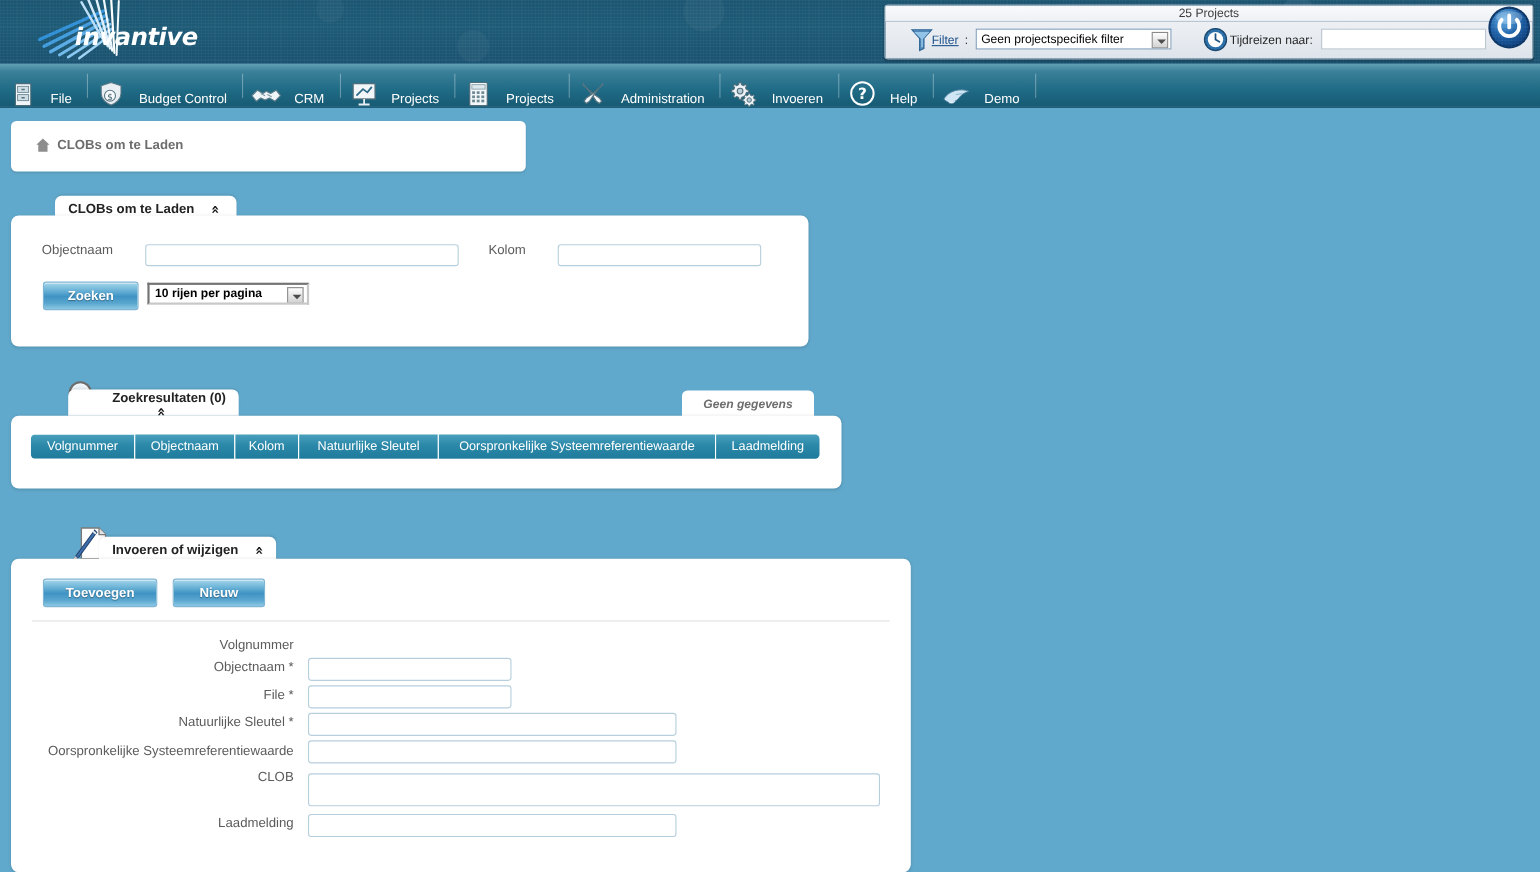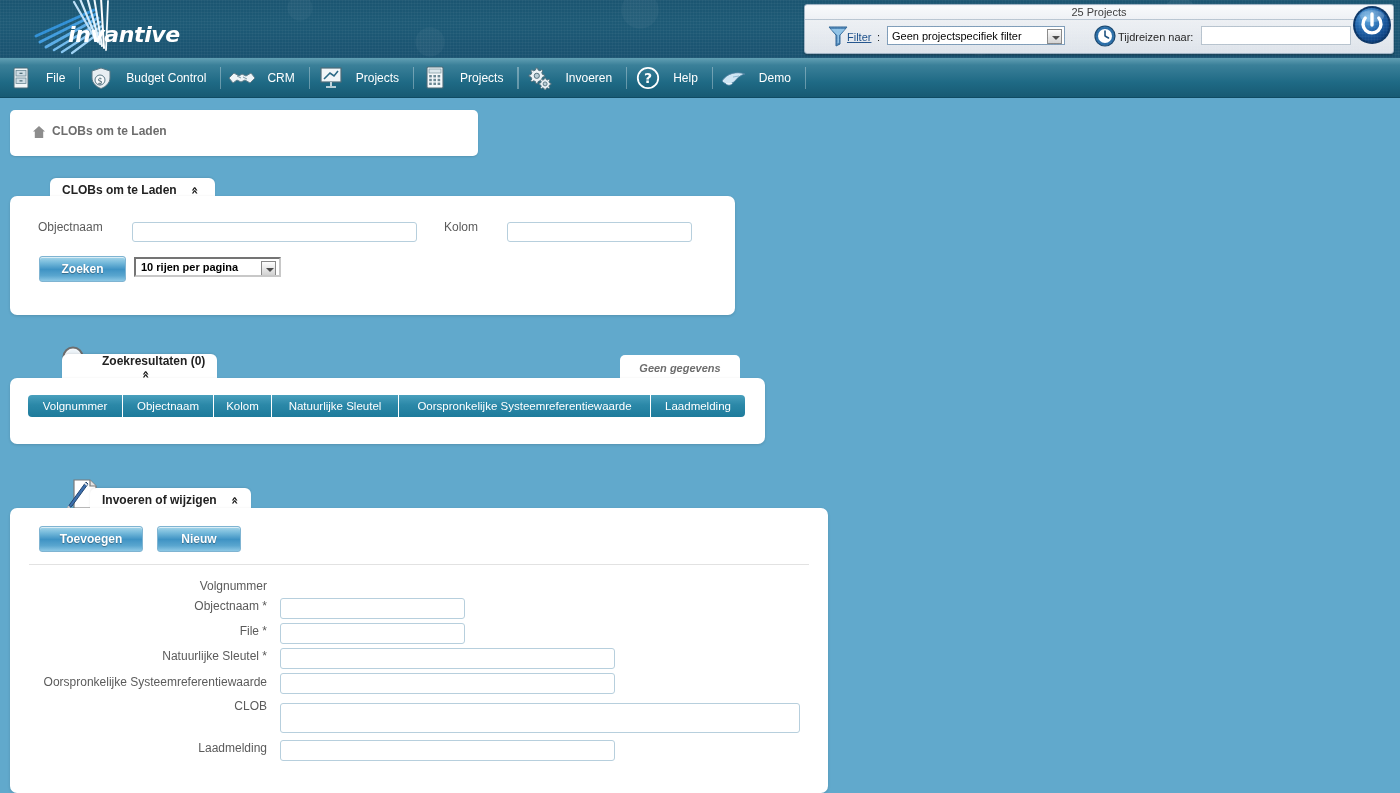--- a/index.html
+++ b/index.html
@@ -86,21 +86,21 @@
   }
   .powerbtn{position:absolute;right:8px;top:5px;width:40px;height:40px;cursor:pointer;}
 
   
   .menubar{
     position:absolute;left:0;top:58px;width:1400px;height:39px;
     background:linear-gradient(180deg,#62a0b4 0%,#3b8099 18%,#1f6a85 62%,#175a73 100%);
     border-bottom:1px solid #0f4b63;
   }
   .menuinner{position:absolute;left:0;top:0;height:39px;display:flex;align-items:center;}
-  .mi{display:flex;align-items:center;height:39px;padding:0 0 0 0;cursor:pointer;position:relative;}
+  .mi{display:flex;align-items:flex-end;height:39px;padding:0 0 0 0;cursor:pointer;position:relative;}
   .mi .ic{width:30px;display:flex;justify-content:center;align-items:center;margin-left:6px;}
   .mi .lb{color:#ffffff;font-size:12px;margin:0 14px 0 10px;white-space:nowrap;}
   .msep{width:1px;height:22px;background:rgba(255,255,255,.32);}
 
   
   .crumb{
     position:absolute;left:10px;top:110px;width:468px;height:46px;
     background:#fff;border-radius:5px;
     box-shadow:0 1px 2px rgba(0,0,0,.12);
   }
@@ -316,20 +316,29 @@
             <rect x="4.2" y="16.6" width="2.6" height="2.4"></rect>
               <rect x="8.4" y="16.6" width="2.6" height="2.4"></rect>
               <rect x="12.6" y="16.6" width="2.6" height="2.4"></rect>
           </g>
         </svg>
       </span>
       <span class="lb">Projects</span>
     </div>
     <div class="msep"></div>
 
+    <div class="mi">
+      <span class="ic">
+        <svg width="26" height="24" viewBox="0 0 26 24">
+          <path d="M4 3 L12 13 L16 19 L19 21 L21 19 L19 16 L13 12 L4 4 Z" fill="#f1f6f8" stroke="#55737f" stroke-width="1.1" stroke-linejoin="round"></path>
+          <path d="M22 3 L14 13 L10 19 L7 21 L5 19 L7 16 L13 12 L22 4 Z" fill="#f1f6f8" stroke="#55737f" stroke-width="1.1" stroke-linejoin="round"></path>
+        </svg>
+      </span>
+      <span class="lb">Administration</span>
+    </div>
     <div class="msep"></div>
 
     <div class="mi">
       <span class="ic">
         <svg width="26" height="24" viewBox="0 0 26 24">
           <g fill="#edf3f6" stroke="#53717d" stroke-width="1">
             <path d="M9 2 l1.6 0 .5 2 1.8 .8 1.8-1 1.1 1.1-1 1.8 .8 1.8 2 .5 0 1.6-2 .5-.8 1.8 1 1.8-1.1 1.1-1.8-1-1.8 .8-.5 2-1.6 0-.5-2-1.8-.8-1.8 1-1.1-1.1 1-1.8-.8-1.8-2-.5 0-1.6 2-.5 .8-1.8-1-1.8 1.1-1.1 1.8 1 1.8-.8z"></path>
             <circle cx="9.8" cy="9.8" r="2.6" fill="#b9cdd6"></circle>
           </g>
           <g fill="#edf3f6" stroke="#53717d" stroke-width=".9">

